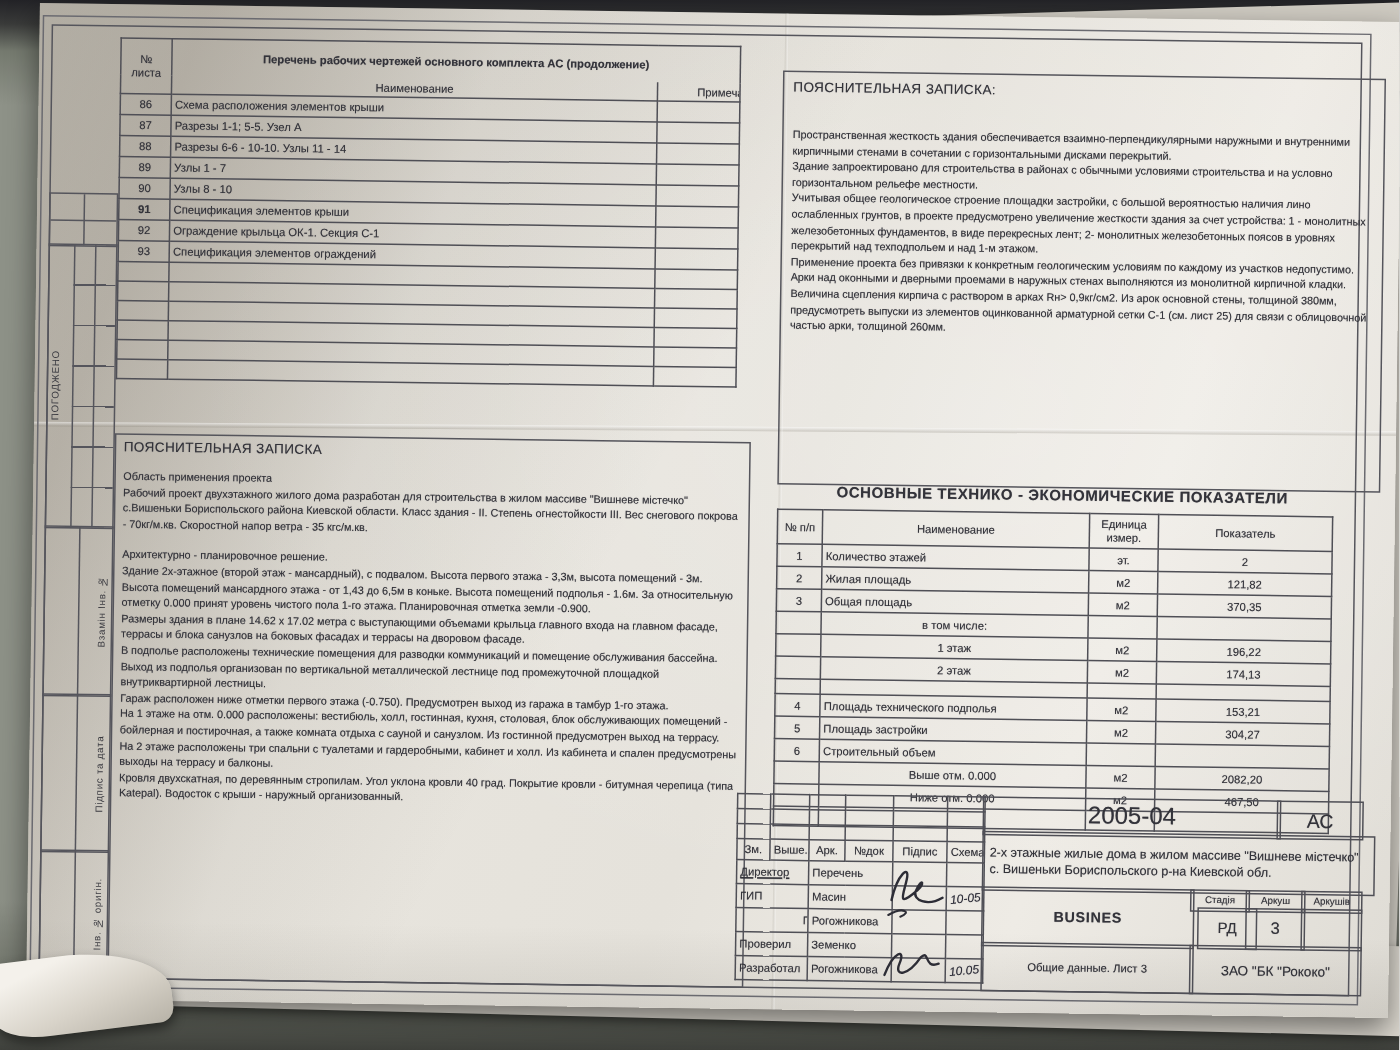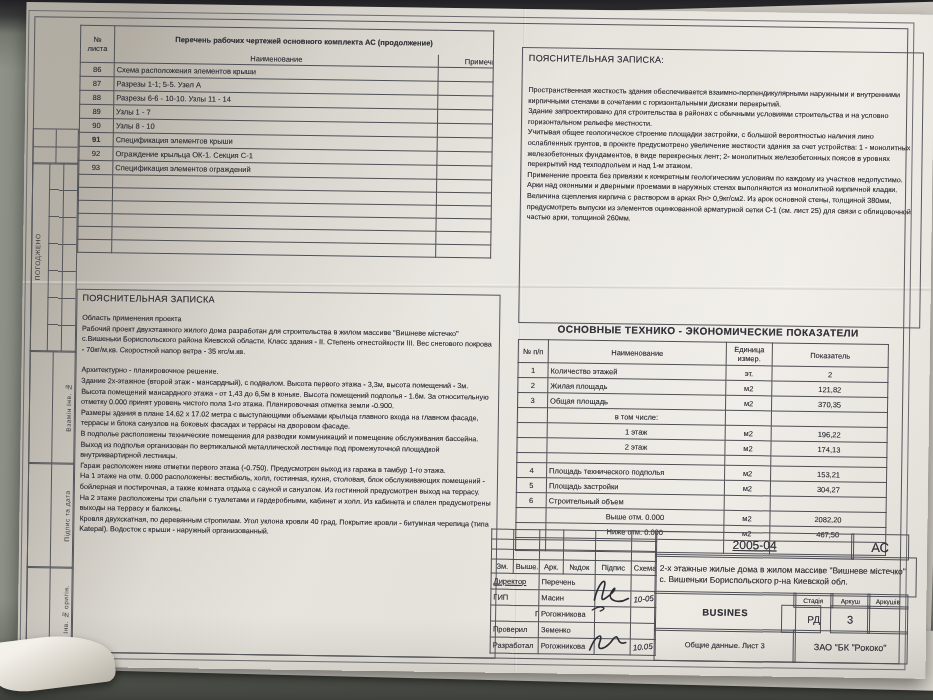--- a/index.html
+++ b/index.html
@@ -375,21 +375,21 @@
 
       <svg class="abs" style="left:98px;top:40px;width:48px;height:42px;" viewBox="0 0 48 42">
         <path d="M6 30 C10 12, 18 6, 16 16 C14 26, 10 34, 20 26 C30 18, 26 14, 22 24 C20 30, 30 34, 40 28" fill="none" stroke="#2d2d36" stroke-width="1.6" stroke-linecap="round"></path>
         <path d="M4 40 C14 34, 20 38, 12 41" fill="none" stroke="#2d2d36" stroke-width="1.4" stroke-linecap="round"></path>
       </svg>
       <svg class="abs" style="left:96px;top:100px;width:44px;height:26px;" viewBox="0 0 44 26">
         <path d="M4 20 C10 4, 18 2, 14 12 C10 22, 20 20, 28 8 C34 2, 30 16, 40 12" fill="none" stroke="#2d2d36" stroke-width="1.6" stroke-linecap="round"></path>
       </svg>
 
       <div class="tb-cell" style="left:164px;top:0;width:197px;height:24px;">
-        <span class="txt" style="font-size:12px;text-decoration:underline;">2005-04</span>
+        <span class="txt" style="font-size:16px;">2005-04</span>
       </div>
       <div class="tb-cell" style="left:360px;top:0;width:56px;height:24px;">
         <span class="txt" style="font-size:13px;">АС</span>
       </div>
       <div class="tb-cell" style="left:164px;top:23px;width:252px;height:38px;padding:0 4px;">
         <span class="txt" style="font-size:8.4px;line-height:11px;white-space:normal;">2-х этажные жилые дома в жилом массиве "Вишневе містечко" с. Вишеньки Бориспольского р-на Киевской обл.</span>
       </div>
       <div class="tb-cell" style="left:164px;top:60px;width:140px;height:38px;">
         <span class="txt" style="font-size:9.5px;font-weight:bold;letter-spacing:.5px;">BUSINES</span>
       </div>
@@ -398,21 +398,21 @@
       </div>
       <div class="tb-cell" style="left:303px;top:60px;width:38px;height:13px;">
         <span class="txt" style="font-size:6.5px;">Стадія</span>
       </div>
       <div class="tb-cell" style="left:340px;top:60px;width:38px;height:13px;">
         <span class="txt" style="font-size:6.5px;">Аркуш</span>
       </div>
       <div class="tb-cell" style="left:377px;top:60px;width:39px;height:13px;">
         <span class="txt" style="font-size:6.5px;">Аркушів</span>
       </div>
-      <div class="tb-cell" style="left:291px;top:72px;width:38px;height:26px;justify-content:flex-end;">
+      <div class="tb-cell" style="left:308px;top:72px;width:38px;height:26px;">
         <span class="txt" style="font-size:10px;">РД</span>
       </div>
       <div class="tb-cell" style="left:340px;top:72px;width:38px;height:26px;">
         <span class="txt" style="font-size:11px;">3</span>
       </div>
       <div class="tb-cell" style="left:377px;top:72px;width:39px;height:26px;">
         <span class="txt"></span>
       </div>
       <div class="tb-cell" style="left:303px;top:97px;width:113px;height:31px;">
         <span class="txt" style="font-size:9px;">ЗАО "БК "Рококо"</span>

